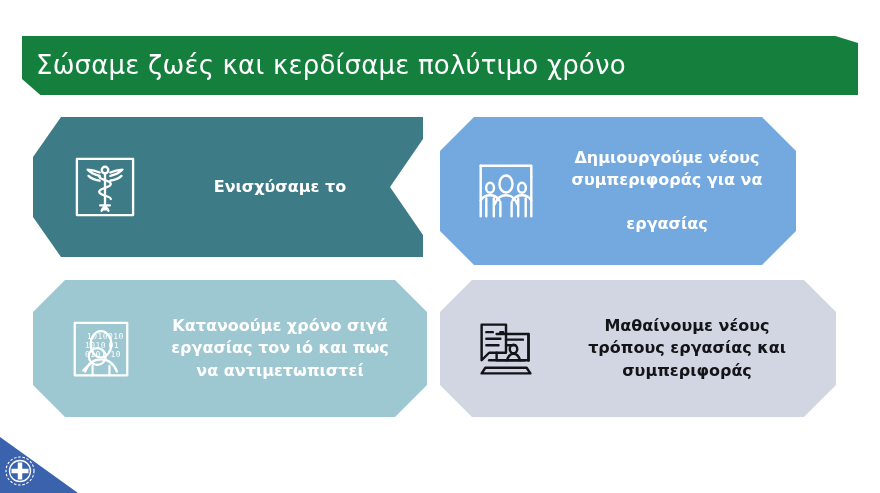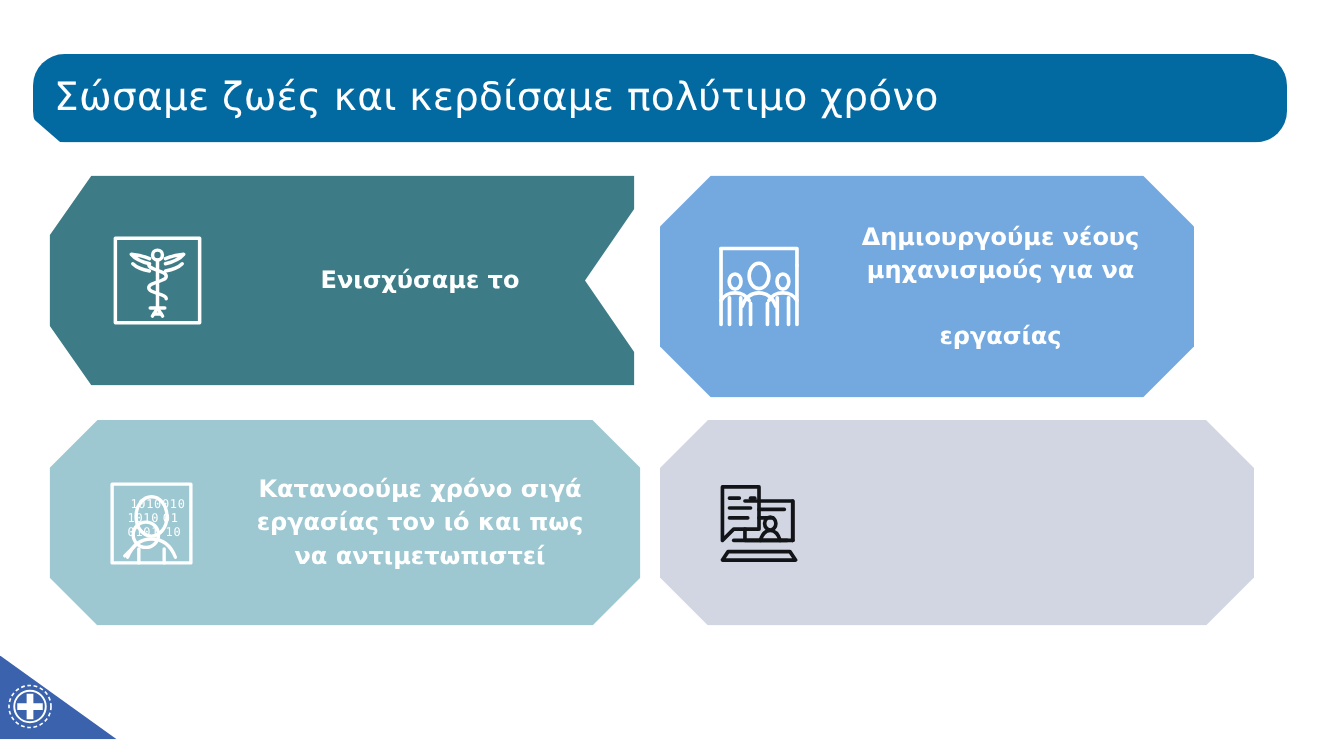--- a/index.html
+++ b/index.html
@@ -18,26 +18,25 @@
     overflow: hidden;
   }
 
   
   .title-banner {
     position: absolute;
     left: 22px;
     top: 36px;
     width: 836px;
     height: 59px;
-    background: #0369a1;
+    background: #15803d;
     -webkit-clip-path: polygon(0 0, 97.3% 0, 100% 7px, 100% 100%, 2.2% 100%, 0 calc(100% - 16px));
     clip-path: polygon(0 0, 97.3% 0, 100% 7px, 100% 100%, 2.2% 100%, 0 calc(100% - 16px));
     display: flex;
     align-items: center;
-    border-radius: 21px;
   }
   .title-text {
     color: #ffffff;
     font-size: 26px;
     font-weight: 400;
     letter-spacing: 0.2px;
     padding-left: 14px;
     line-height: 1.1;
     white-space: nowrap;
   }
@@ -196,21 +195,21 @@
           <path d="M5 42c3-5 6.5-5.5 10-5.5s7 .5 10 5.5"></path>
           <path d="M39 42c3-5 6.5-5.5 10-5.5S56 37 59 42"></path>
           <path d="M20 46c2.5-7 7-9.5 12-9.5S41.5 39 44 46"></path>
           <path d="M11 40v19M19 40v19"></path>
           <path d="M45 40v19M53 40v19"></path>
           <path d="M26 44v15M38 44v15"></path>
         </svg>
       </div>
       <div class="card-label">
         <span>Δημιουργούμε νέους</span><br>
-        <span>μηχανισμούς για να</span><br>
+        <span>συμπεριφοράς για να</span><br>
         <br>
         <span>εργασίας</span>
       </div>
     </div>
 
     <div class="card card-3">
       <div class="card-icon">
         <svg viewBox="0 0 64 64" width="60" height="60" fill="none" stroke="#ffffff" stroke-width="2.4" stroke-linecap="round" stroke-linejoin="round">
           <rect x="4" y="4" width="56" height="56"></rect>
           <ellipse cx="32" cy="27" rx="11" ry="14"></ellipse>
@@ -243,20 +242,25 @@
           <path d="M22 16h34v28"></path>
           <path d="M56 16v28"></path>
           <path d="M22 36v8h34"></path>
           <path d="M32 22h18M32 28h10"></path>
           <ellipse cx="40" cy="32" rx="4" ry="4.6"></ellipse>
           <path d="M33 44c1.5-5 4-7 7-7s5.5 2 7 7"></path>
           <path d="M14 44h38"></path>
           <path d="M10 52h44l4 6H6l4-6z"></path>
         </svg>
       </div>
+      <div class="card-label">
+        <span>Μαθαίνουμε νέους</span><br>
+        <span>τρόπους εργασίας και</span><br>
+        <span>συμπεριφοράς</span>
+      </div>
     </div>
 
   </div>
 
   <div class="corner-mark">
     <div class="corner-wedge"></div>
     <svg class="corner-emblem" viewBox="0 0 64 64">
       <circle cx="32" cy="32" r="28" fill="none" stroke="#ffffff" stroke-width="2.2" stroke-dasharray="5 3.5"></circle>
       <circle cx="32" cy="32" r="21" fill="#3a62ad" stroke="#ffffff" stroke-width="2.6"></circle>
       <path d="M27.5 15h9v12.5H49v9H36.5V49h-9V36.5H15v-9h12.5V15z" fill="#ffffff"></path>

